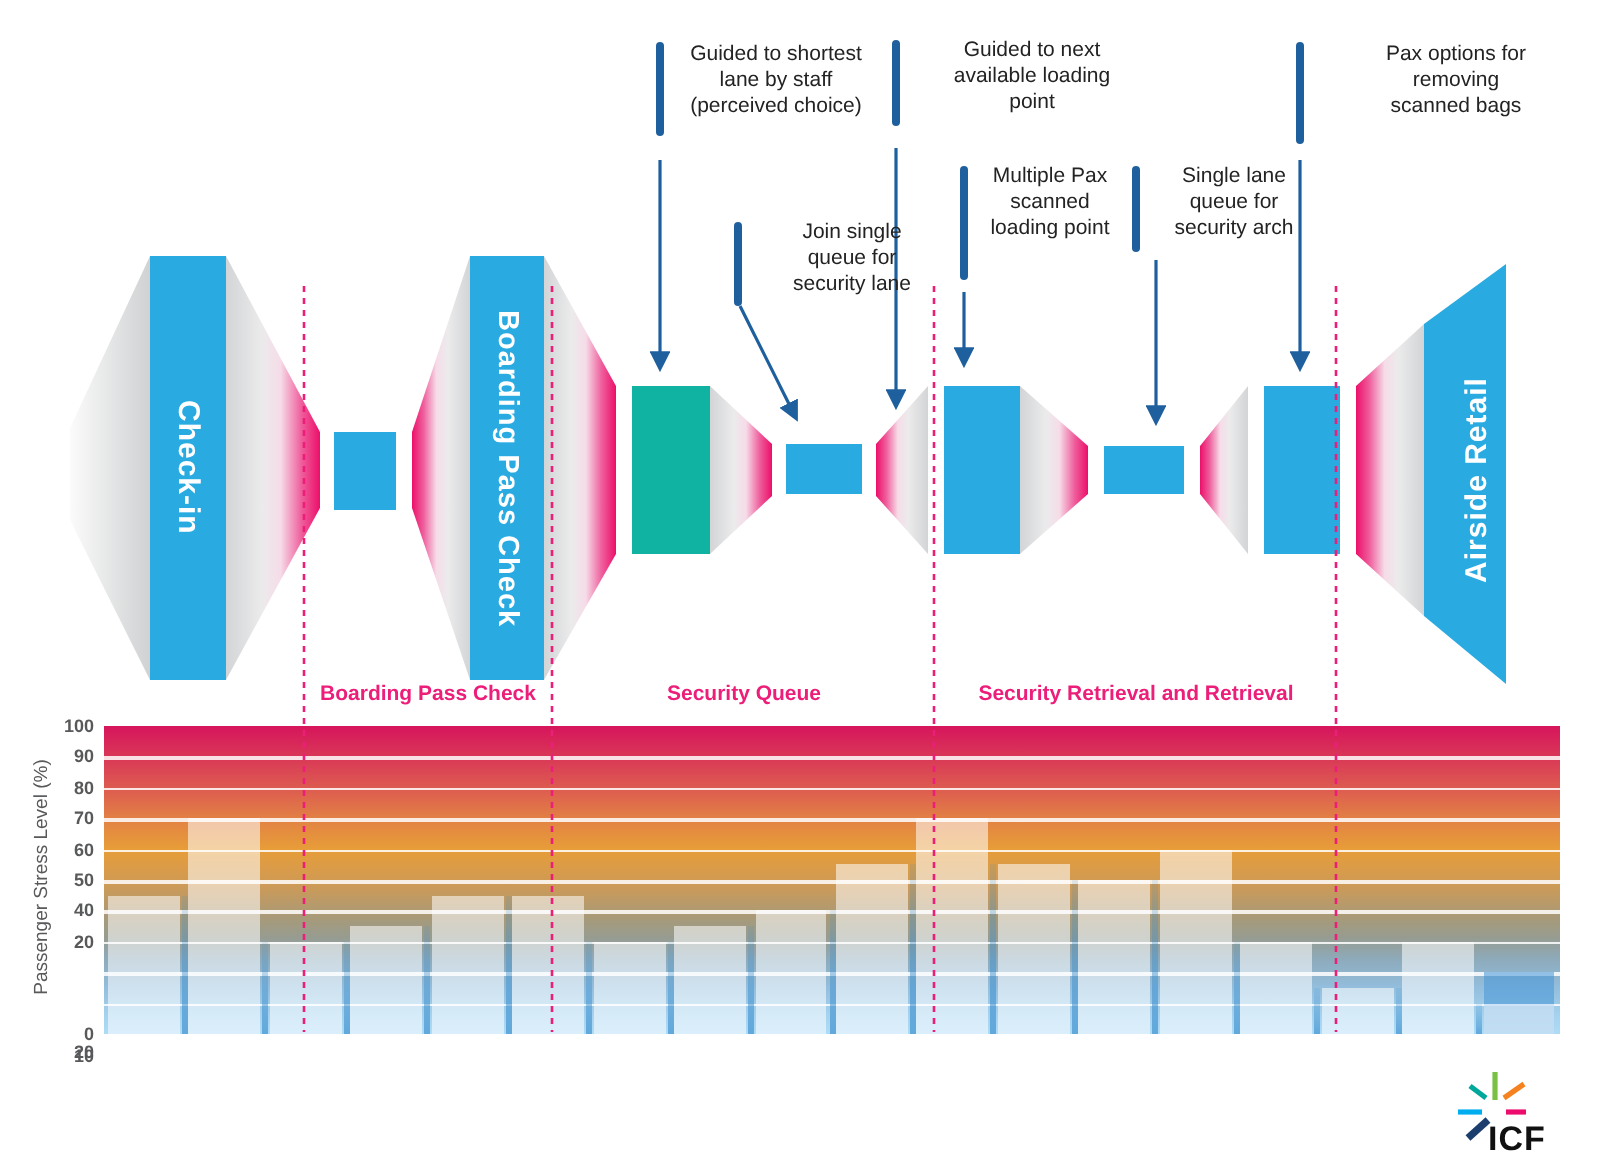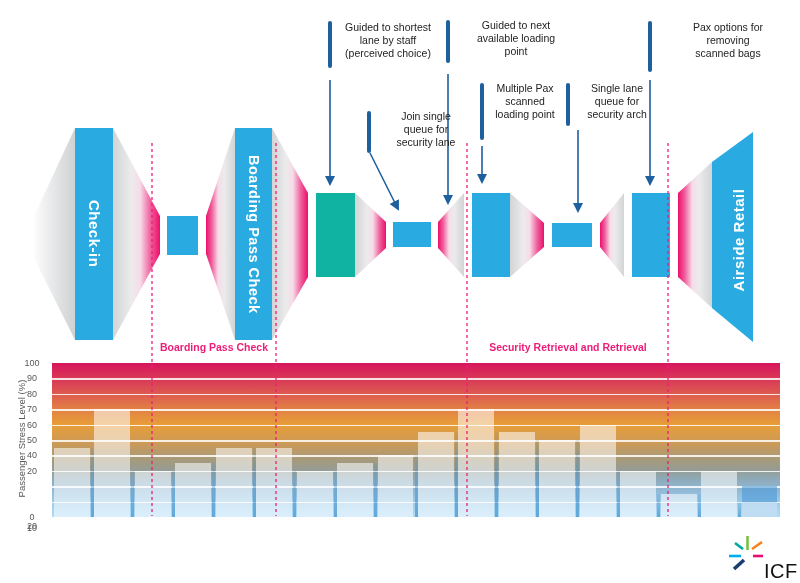--- a/index.html
+++ b/index.html
@@ -13,24 +13,24 @@
                  align-items:center;justify-content:center;letter-spacing:.5px;}
   .vtext{writing-mode:vertical-rl;text-orientation:mixed;}
   #chart-plot{position:absolute;left:52px;top:363px;width:728px;height:154px;z-index:1;
     background:linear-gradient(180deg,#d6155c 0%,#d93757 10%,#dd5a50 20%,#e28443 31%,
       #e79d38 40%,#cd9a57 52%,#a89a78 62%,#969c92 69%,#8dabbc 76%,#93bedd 85%,#a5d3ef 94%,#aedcf6 100%);}
   .gridline{position:absolute;left:0;width:100%;height:1.5px;background:rgba(255,255,255,.85);}
   .bar-white{position:absolute;bottom:0;background:rgba(255,255,255,.55);}
   .bar-blue{position:absolute;bottom:0;background:rgba(70,150,215,.55);}
   .bar-sep{position:absolute;bottom:0;width:3px;
     background:linear-gradient(to top,rgba(55,140,205,.65),rgba(55,140,205,.12));}
-  .ytick{position:absolute;z-index:6;width:30px;text-align:center;font-size:9px;color:#58595b;}
+  .ytick{position:absolute;z-index:6;width:30px;text-align:right;font-size:9px;color:#58595b;font-weight:bold;}
   #yaxis-title{position:absolute;z-index:6;left:-54px;top:433px;width:150px;text-align:center;
     font-size:9.5px;color:#58595b;transform:rotate(-90deg);}
-  #icf-text{position:absolute;z-index:6;left:764px;top:560px;font-size:20px;font-weight:400;
+  #icf-text{position:absolute;z-index:6;left:744px;top:560px;font-size:17px;font-weight:700;
     color:#111;letter-spacing:0.5px;}
 </style>
 </head>
 <body>
 
 <div id="stage">
 
   <div id="chart-plot">
       <div class="gridline" style="top: 138.6px;"></div>
       <div class="gridline" style="top: 123.2px;"></div>
@@ -157,20 +157,21 @@
   <div class="station-label" style="left:673px;top:231px;width:130px;height:18px;font-size:15px;transform:rotate(-90deg);">Airside Retail</div>
 
   <div class="callout" style="left:338px;top:21px;width:100px;">Guided to shortest lane by staff (perceived choice)</div>
   <div class="callout" style="left:370px;top:110px;width:78px;margin-left:17px;">Join single queue for security lane</div>
   <div class="callout" style="left:472px;top:19px;width:88px;">Guided to next available loading point</div>
   <div class="callout" style="left:489px;top:82px;width:72px;">Multiple Pax scanned loading point</div>
   <div class="callout" style="left:576px;top:82px;width:82px;">Single lane queue for security arch</div>
   <div class="callout" style="left:688px;top:21px;width:80px;">Pax options for removing scanned bags</div>
 
   <div class="phase-label" style="left:152px;width:124px;">Boarding Pass Check</div>
+  <div class="phase-label" style="left:277px;width:190px;">Security Queue</div>
   <div class="phase-label" style="left:468px;width:200px;">Security Retrieval and Retrieval</div>
 
   <div id="yaxis-title">Passenger Stress Level (%)</div>
   <div id="yaxis-ticks">
       <div class="ytick" style="left: 17px; top: 512px;">0</div>
       <div class="ytick" style="left: 17px; top: 523px;">10</div>
       <div class="ytick" style="left: 17px; top: 502px; margin-top: 19px;">20</div>
       <div class="ytick" style="left: 17px; top: 465.8px;">20</div>
       <div class="ytick" style="left: 17px; top: 450.4px;">40</div>
       <div class="ytick" style="left: 17px; top: 435px;">50</div>

